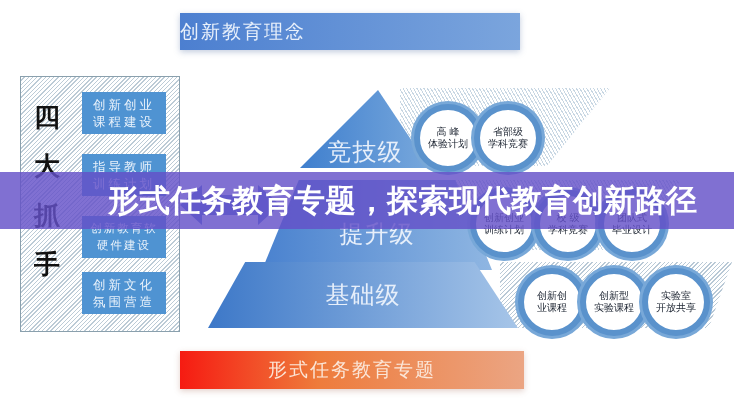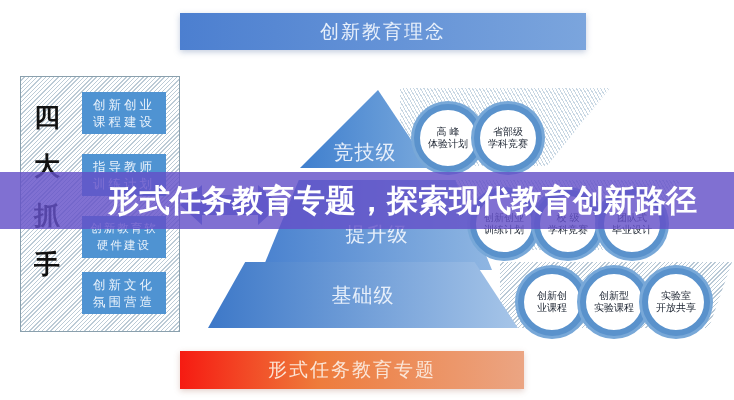--- a/index.html
+++ b/index.html
@@ -1,23 +1,23 @@
 <!DOCTYPE html>
 <html><head>
 <meta charset="utf-8">
 <style>
   html,body{margin:0;padding:0;}
   body{width:734px;height:400px;position:relative;overflow:hidden;background:#ffffff;font-family:"DejaVu Sans","Liberation Sans",sans-serif;}
   .abs{position:absolute;}
-  .topbar{left:180px;top:13px;width:406px;height:37px;background:linear-gradient(90deg,#4c7fd0 0%,#7ba5dd 100%);box-shadow:0 2px 6px rgba(80,110,160,.35);display:flex;align-items:center;justify-content:center;color:#e8f0fb;font-size:19px;letter-spacing:2px;}
+  .topbar{left:180px;top:13px;width:340px;height:37px;background:linear-gradient(90deg,#4c7fd0 0%,#7ba5dd 100%);box-shadow:0 2px 6px rgba(80,110,160,.35);display:flex;align-items:center;color:#e8f0fb;font-size:19px;letter-spacing:2px;}
   .bottombar{left:180px;top:351px;width:344px;height:38px;background:linear-gradient(90deg,#f61b12 0%,#ee7b3b 40%,#eba583 100%);box-shadow:0 2px 6px rgba(160,100,80,.3);display:flex;align-items:center;justify-content:center;color:#fbe6d8;font-size:19px;letter-spacing:2px;}
   .leftbox{left:20px;top:76px;width:158px;height:254px;border:1px solid #8aa0ad;background:repeating-linear-gradient(135deg,#ffffff 0 2px,#bccbd6 2px 3px);}
   .bigchars{left:30px;top:100px;width:34px;display:flex;flex-direction:column;align-items:center;gap:14px;font-size:26px;font-weight:bold;color:#111;}
   .grip{left:82px;width:84px;height:42px;background:#4f93d2;color:#e9f2fb;font-size:12.5px;line-height:17px;letter-spacing:3px;display:flex;flex-direction:column;align-items:center;justify-content:center;}
-  .tier{display:flex;align-items:center;justify-content:center;color:#e7effa;font-size:20px;letter-spacing:1px;}
+  .tier{display:flex;align-items:center;justify-content:center;color:#e7effa;font-size:24px;letter-spacing:1px;}
   .pattern-dots{background:repeating-linear-gradient(60deg,#ffffff 0 2px,#c8d7e3 2px 3px),#eef3f7;}
   .pattern-lines{background:repeating-linear-gradient(135deg,#ffffff 0 2px,#b9c9d6 2px 3px);}
   .gear{width:56px;height:56px;border-radius:50%;background:#ffffff;border:6px solid #5a92cc;box-shadow:0 0 0 3px #78a8d8;display:flex;flex-direction:column;align-items:center;justify-content:center;font-size:10px;line-height:12px;color:#1b2330;text-align:center;}
   .banner{left:0;top:172px;width:734px;height:57px;background:rgba(100,80,200,.82);display:flex;align-items:center;padding-left:108px;box-sizing:border-box;color:#ffffff;font-size:31px;font-weight:bold;letter-spacing:0px;}
 </style>
 </head>
 <body>
 
 <div class="abs topbar">
   <span>创新教育理念</span>

